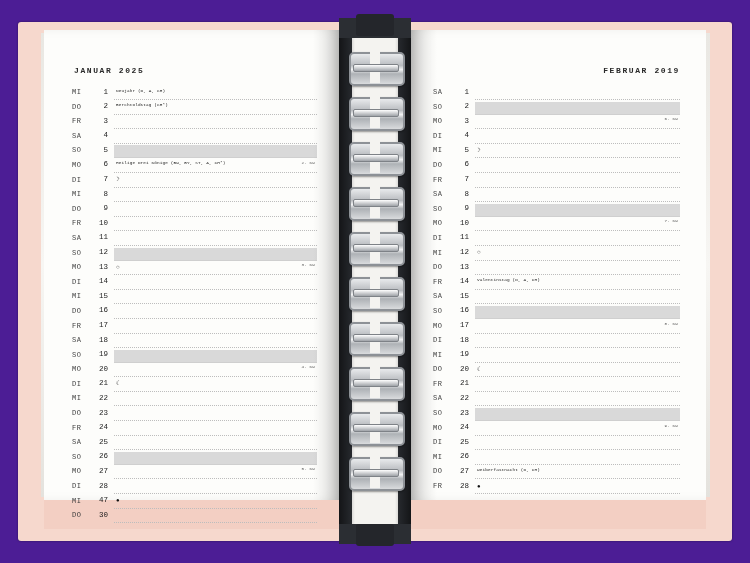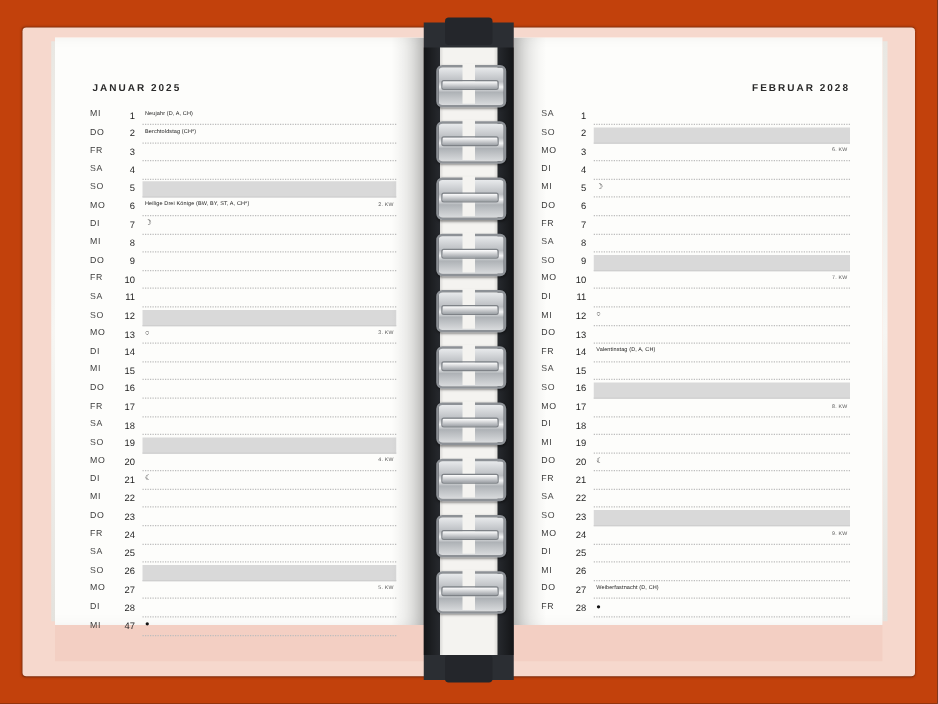--- a/index.html
+++ b/index.html
@@ -11,21 +11,22 @@
     width: 750px;
     height: 563px;
     overflow: hidden;
     font-family: "Liberation Sans", sans-serif;
   }
 
   #scene {
     position: relative;
     width: 750px;
     height: 563px;
-    background: #c2410c;
+    background: #4c1d95;
+    font-family: Liberation Mono, monospace;
   }
 
   
   .cover {
     position: absolute;
     left: 18px;
     top: 22px;
     width: 714px;
     height: 519px;
     background: #f6d8cd;
@@ -421,26 +422,31 @@
           <div class="daynum">28</div>
           <div class="line"></div>
         </div>
         <div class="row">
           <div class="dow">MI</div>
           <div class="daynum">47</div>
           <div class="line">
             <span class="moon new">●</span>
           </div>
         </div>
+        <div class="row">
+          <div class="dow">DO</div>
+          <div class="daynum">30</div>
+          <div class="line"></div>
+        </div>
       </div>
     <div class="shadow-gutter-l"></div>
   </div>
 
   <div class="page right">
-    <div class="page-head">FEBRUAR 2028</div>
+    <div class="page-head">FEBRUAR 2019</div>
     <div class="rows" id="right-rows">
         <div class="row saturday">
           <div class="dow">SA</div>
           <div class="daynum">1</div>
           <div class="line"></div>
         </div>
         <div class="row weekend sunday">
           <div class="dow">SO</div>
           <div class="daynum">2</div>
           <div class="line"></div>

